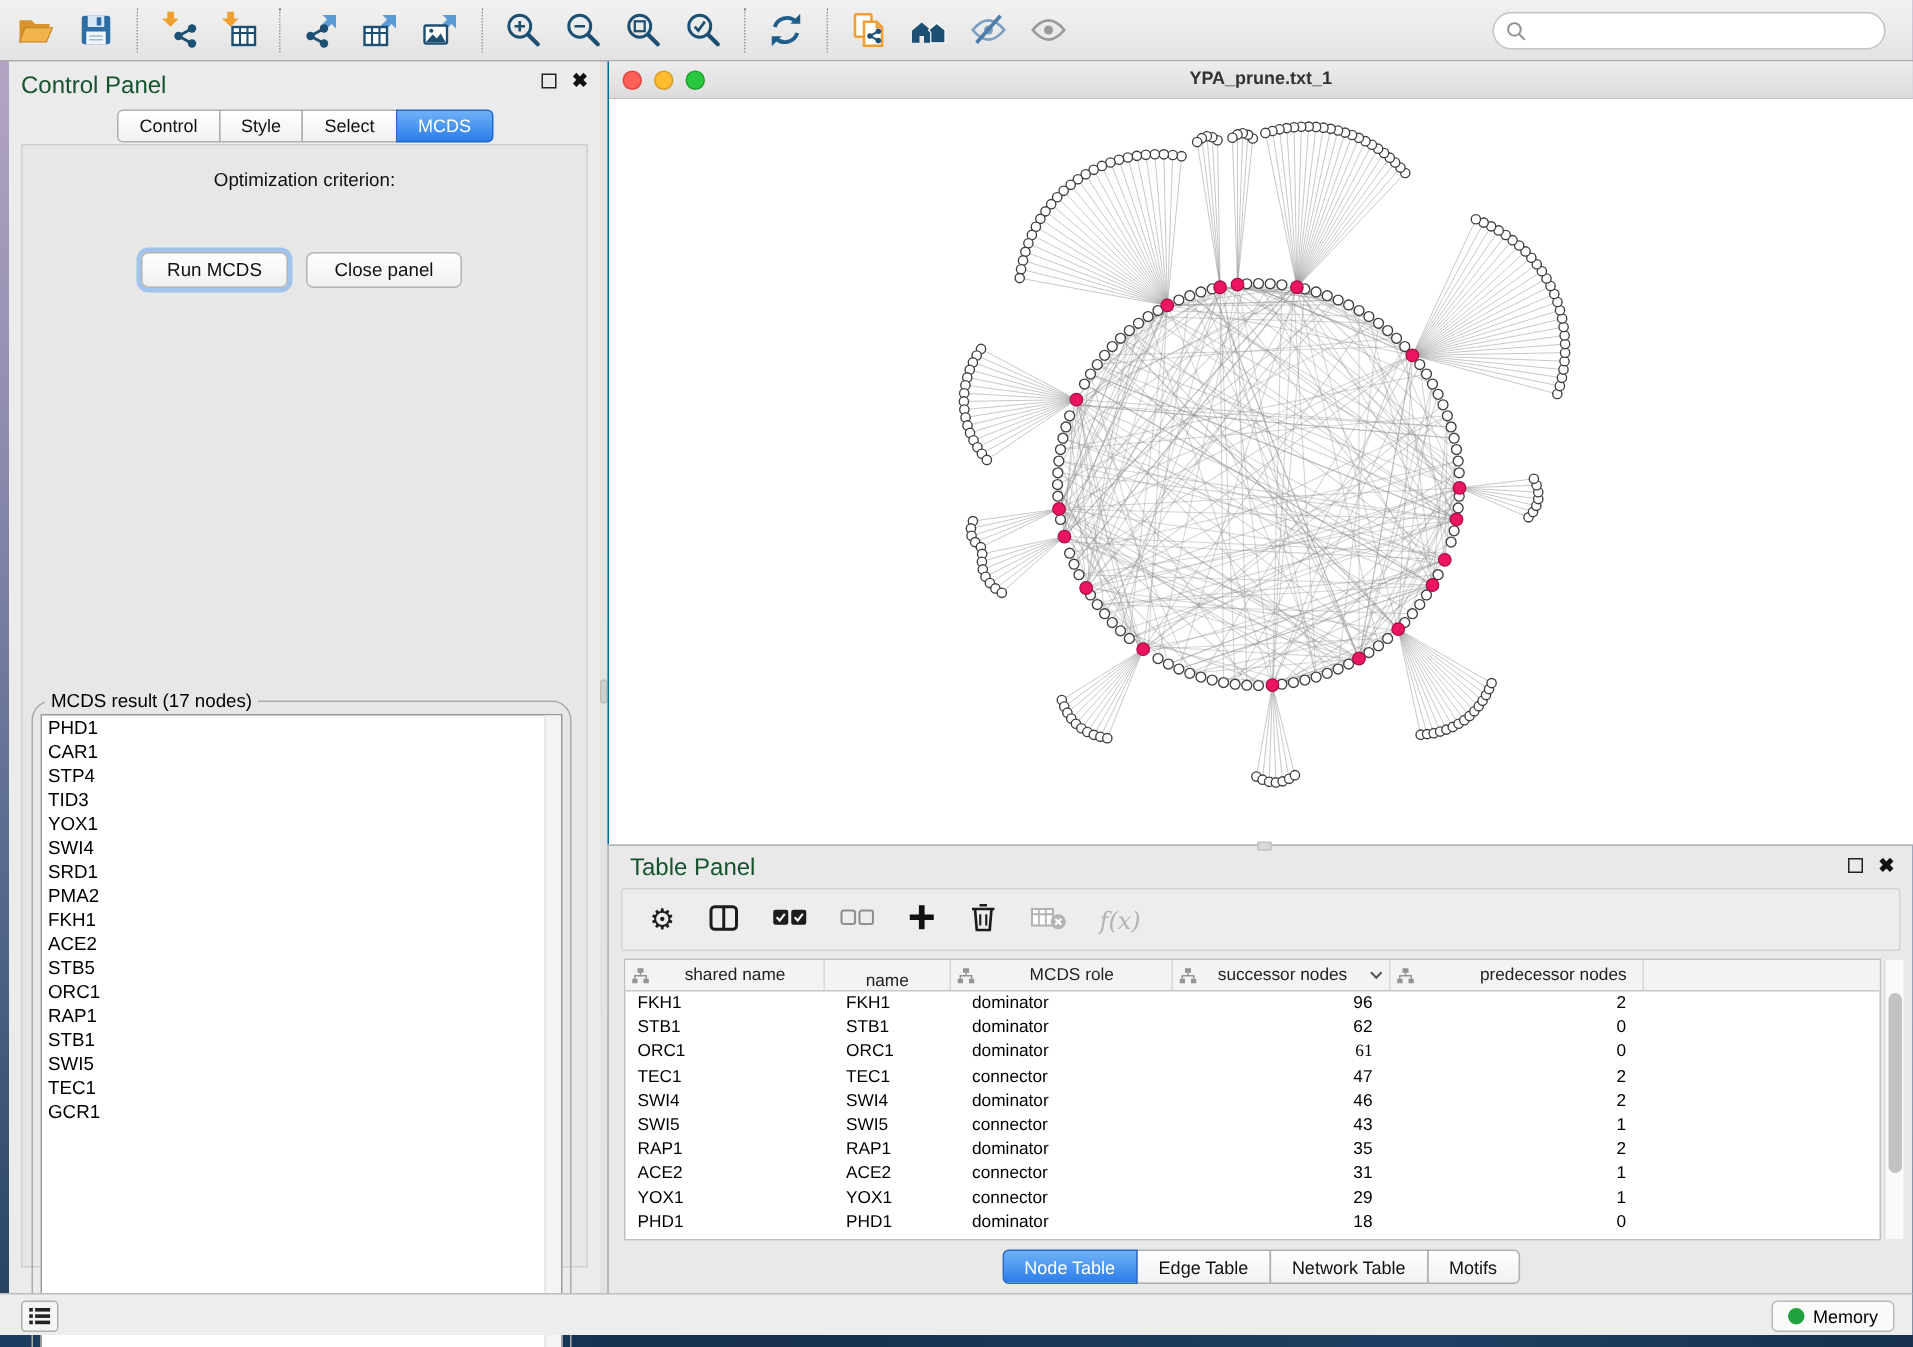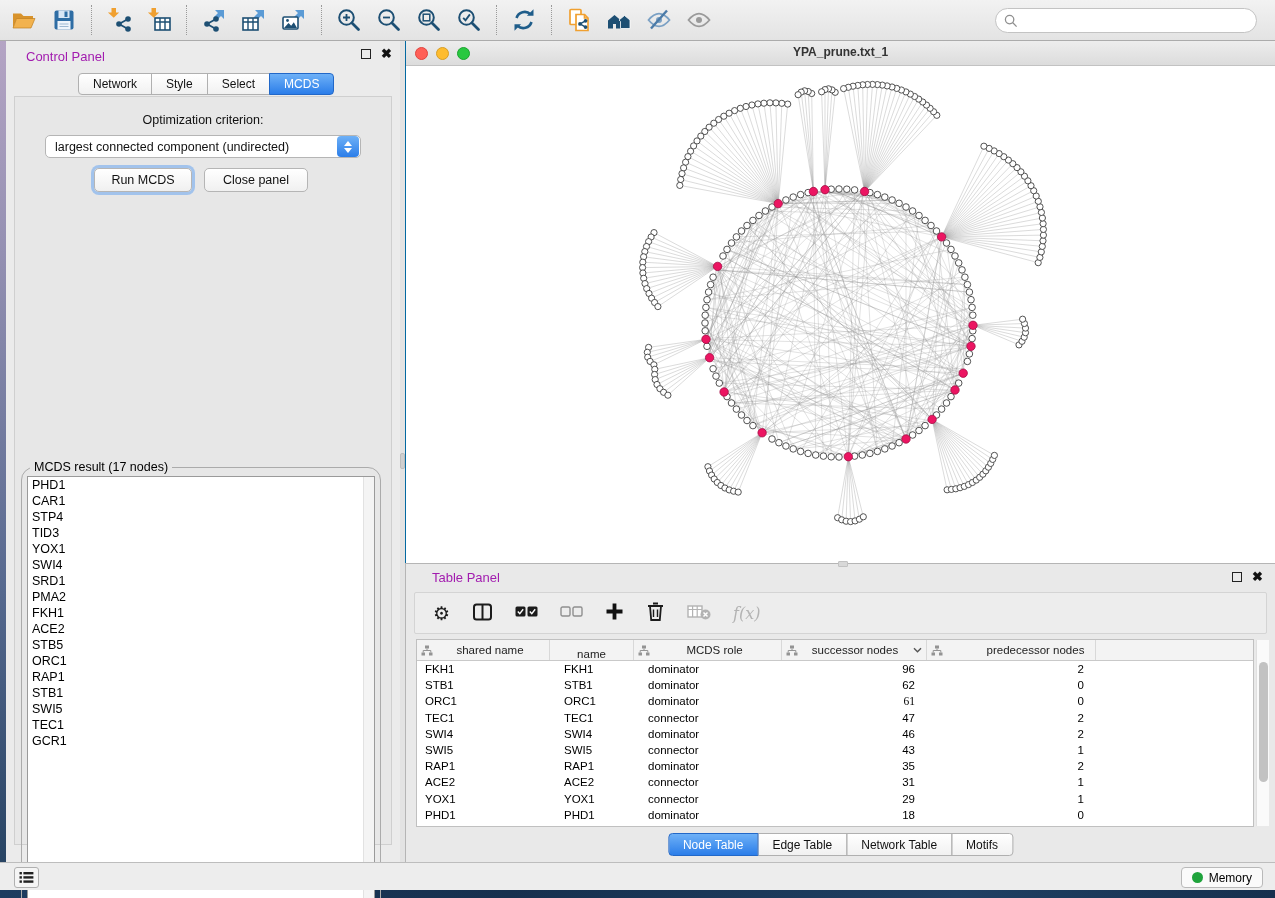--- a/index.html
+++ b/index.html
@@ -24,21 +24,21 @@
                        font-family:"Liberation Sans",sans-serif; font-size:12px; margin-left:5px; }
 
   
   .wall-left  { position:absolute; left:0; top:41px; width:6px; height:849px;
                 background:linear-gradient(180deg,#b4a4c4 0%,#9490b2 25%,#55688e 65%,#23405f 100%); }
   .wall-bottom{ position:absolute; left:0; top:890px; width:1275px; height:8px;
                 background:linear-gradient(90deg,#1d3c60,#16304e 40%,#1f4063 75%,#16304e); }
 
   
   .control-panel { position:absolute; left:6px; top:41px; width:394px; height:821px; background:#ebebeb; }
-  .panel-title { position:absolute; left:8px; top:8px; font-size:13px; color:#a21caf;margin-left:12px; }
+  .panel-title { position:absolute; left:8px; top:8px; font-size:16px; color:#14532d; }
   .panel-wctl { position:absolute; right:8px; top:8px; display:flex; gap:10px; align-items:center; }
   .wctl-float { width:10px; height:10px; border:1.5px solid #222; background:transparent; display:inline-block; }
   .wctl-close { font-size:13px; font-weight:bold; color:#111; line-height:10px; }
 
   .cp-tabs { position:absolute; left:72px; top:32px; height:22px; display:flex; }
   .seg { border:1px solid #b0b0b0; background:linear-gradient(#ffffff,#f1f1f1); padding:0 14px;
          font-size:12px; display:flex; align-items:center; margin-left:-1px; color:#111; }
   .seg:first-child { border-radius:4px 0 0 4px; margin-left:0; }
   .seg:last-child { border-radius:0 4px 4px 0; }
   .seg.sel { background:linear-gradient(#6eb1f7,#2b7de9); border-color:#2268c8; color:#fff; z-index:1; }
@@ -295,34 +295,27 @@
   <div class="wall-left"></div>
   <div class="wall-bottom"></div>
 
   <div class="control-panel">
     <div class="panel-title">Control Panel</div>
     <div class="panel-wctl">
       <span class="wctl-float"></span>
       <span class="wctl-close">✖</span>
     </div>
     <div class="cp-tabs" id="cp-tabs">
-        <div class="seg">Network</div>
+        <div class="seg">Control</div>
         <div class="seg">Style</div>
         <div class="seg">Select</div>
         <div class="seg sel">MCDS</div>
       </div>
     <div class="cp-body">
       <div class="opt-label">Optimization criterion:</div>
-      <div class="criterion">
-        <span class="val">largest connected component (undirected)</span>
-        <span class="step">
-            <span class="tri-up"></span>
-            <span class="tri-down"></span>
-          </span>
-      </div>
       <button class="cp-btn run">Run MCDS</button>
       <button class="cp-btn closep">Close panel</button>
       <div class="fieldset">
         <span class="legend">MCDS result (17 nodes)</span>
         <div class="mcds-list" id="mcds-list">
             <div class="item">PHD1</div>
             <div class="item">CAR1</div>
             <div class="item">STP4</div>
             <div class="item">TID3</div>
             <div class="item">YOX1</div>

